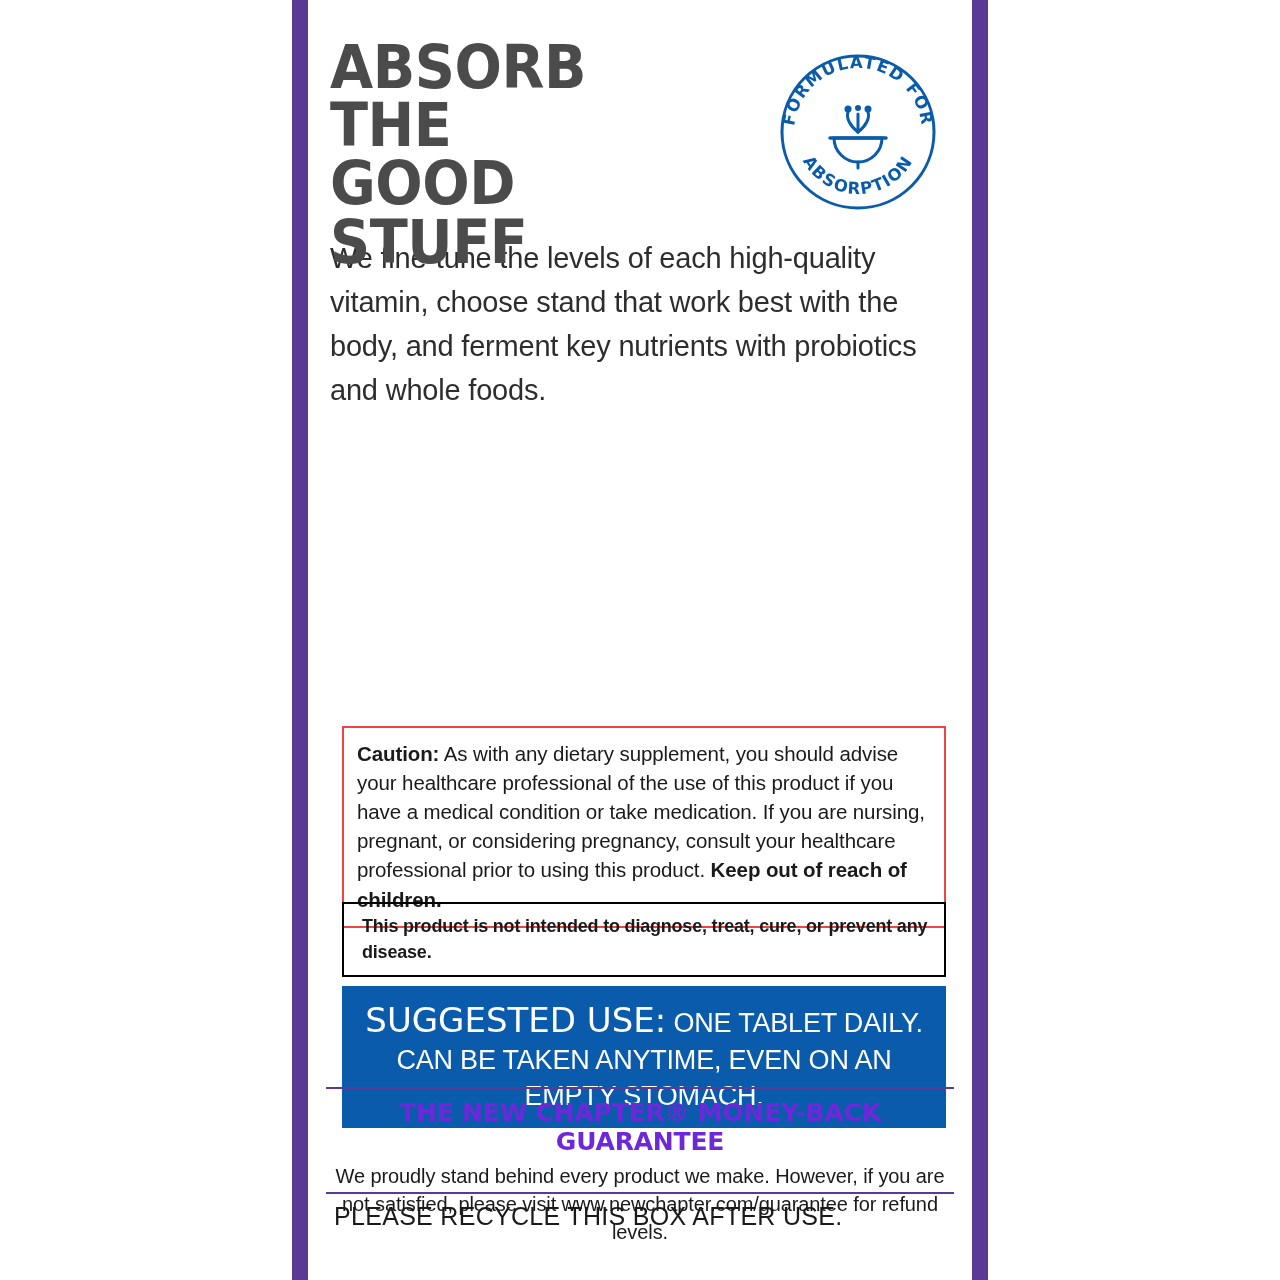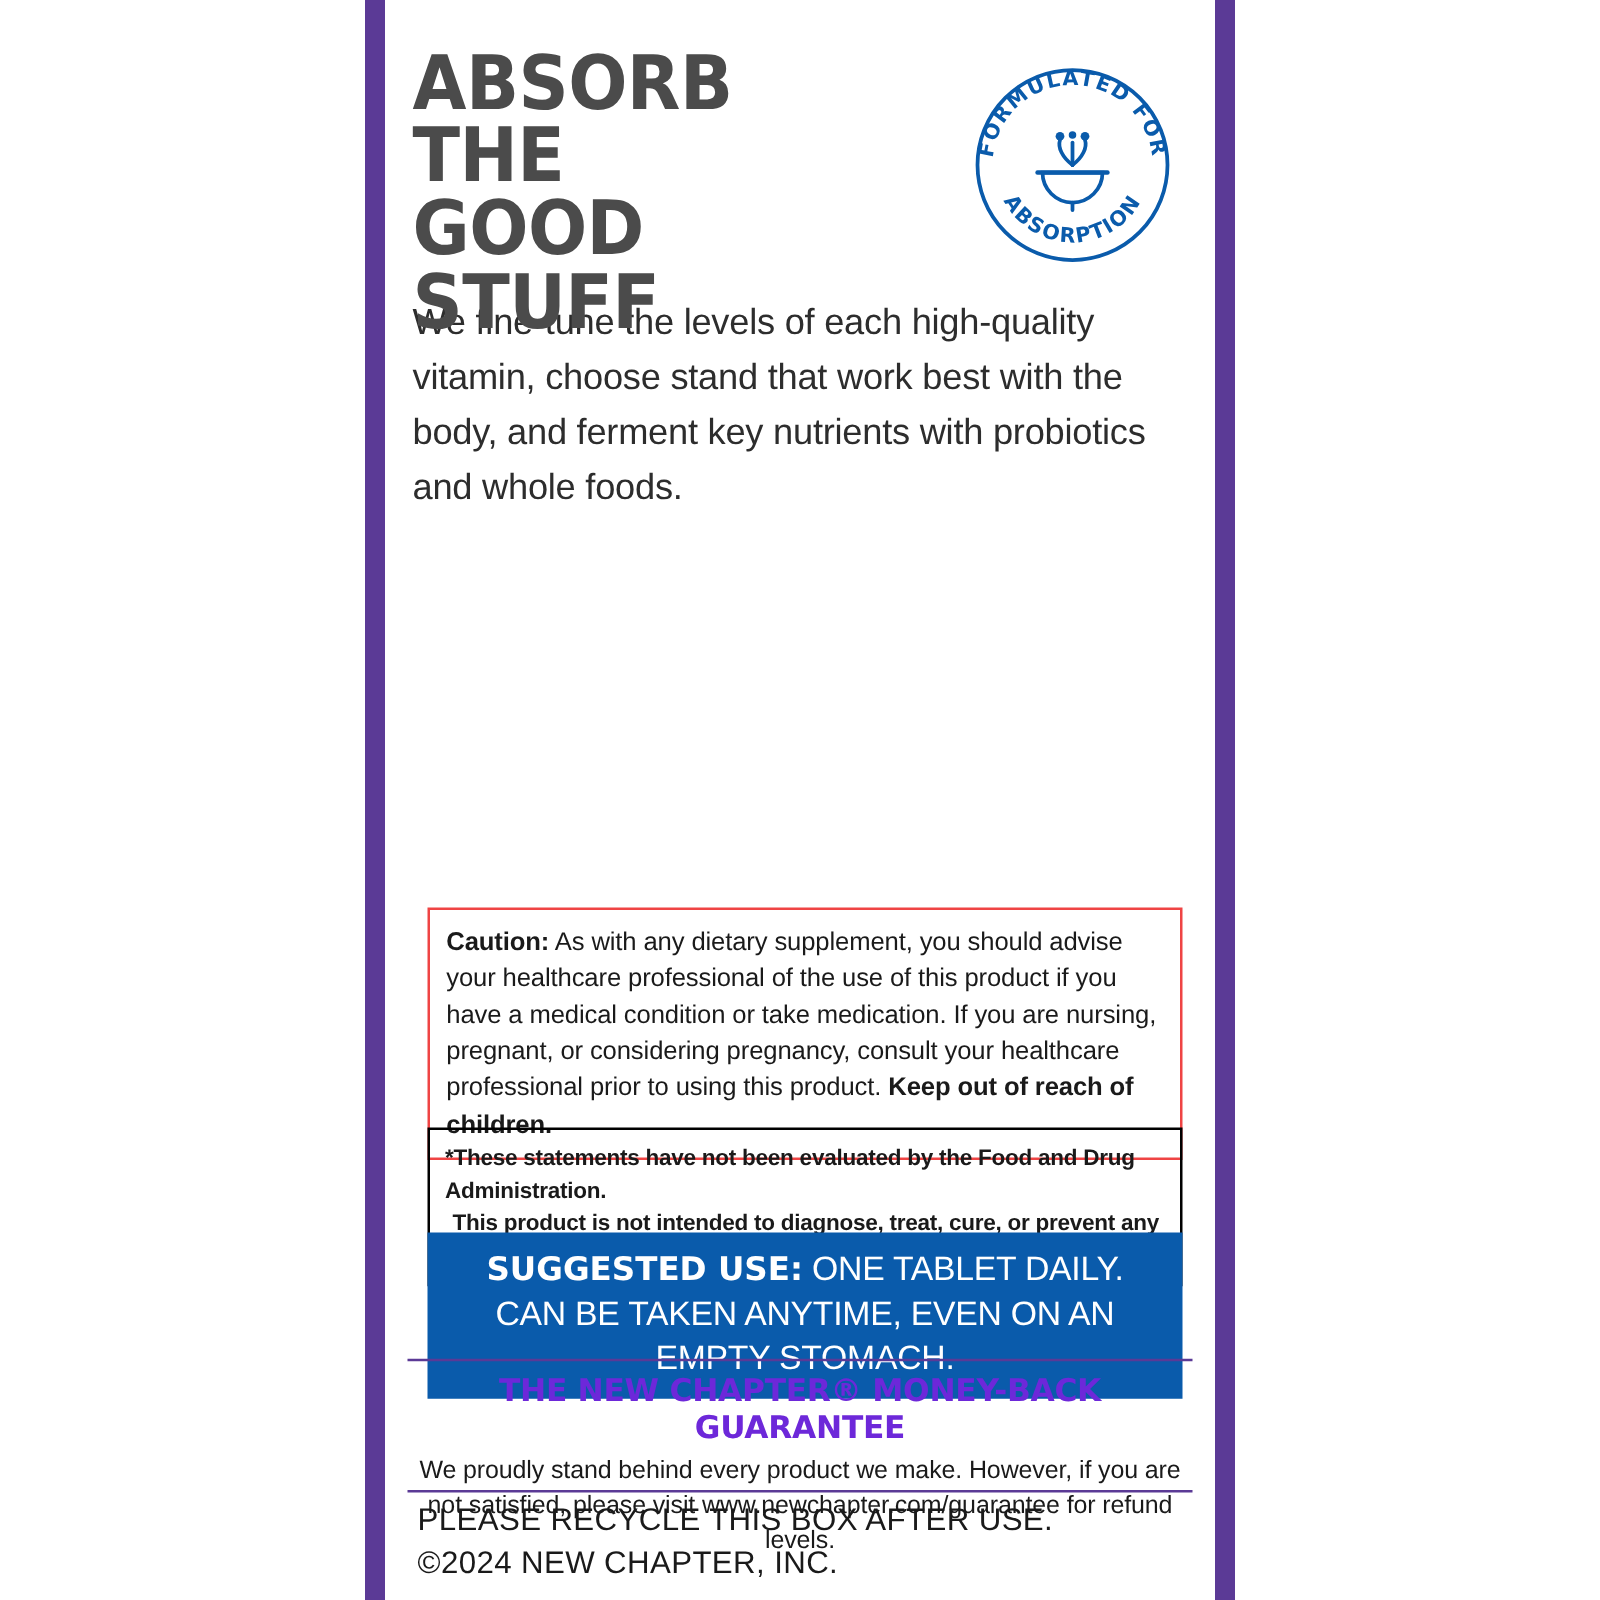--- a/index.html
+++ b/index.html
@@ -120,23 +120,23 @@
     top: 986px;
     background: #0a5bab;
     color: #ffffff;
     text-align: center;
     padding: 12px 16px 14px 16px;
     font-size: 27px;
     line-height: 1.32;
     letter-spacing: -0.2px;
   }
   .suggested-bar .label {
-    font-weight: 700;
+    font-weight: 400;
     font-family: "DejaVu Sans", sans-serif;
-    font-size: 26px;
+    font-size: 34px;
     letter-spacing: 0px;
   }
   .suggested-bar .text {
     font-family: "Liberation Sans", sans-serif;
   }
 
   
   .rule {
     position: absolute;
     left: 18px;
@@ -226,36 +226,34 @@
 
       <div class="body-copy">We fine-tune the levels of each high-quality vitamin, choose stand that work best with the body, and ferment key nutrients with probiotics and whole foods.</div>
 
     </div>
 
     <div class="caution-box">
       <b>Caution:</b><span> As with any dietary supplement, you should advise your healthcare professional of the use of this product if you have a medical condition or take medication. If you are nursing, pregnant, or considering pregnancy, consult your healthcare professional prior to using this product. </span><b>Keep out of reach of children.</b>
     </div>
 
     <div class="disclaimer-box">
-      <span>*These statements have not been evaluated by the Food and Drug Administration.</span>
       <span class="l2">This product is not intended to diagnose, treat, cure, or prevent any disease.</span>
     </div>
 
     <div class="suggested-bar">
       <span class="label">SUGGESTED USE:</span><span class="text"> ONE TABLET DAILY. CAN BE TAKEN ANYTIME, EVEN ON AN EMPTY STOMACH.</span>
     </div>
 
     <div class="rule rule-top"></div>
 
     <div class="guarantee">
       <div class="guarantee-title">THE NEW CHAPTER® MONEY-BACK GUARANTEE</div>
       <div class="guarantee-body">We proudly stand behind every product we make. However, if you are not satisfied, please visit www.newchapter.com/guarantee for refund levels.</div>
     </div>
 
     <div class="rule rule-bottom"></div>
 
     <div class="footer">
       <span>PLEASE RECYCLE THIS BOX AFTER USE.</span>
-      <span class="l2">©2024 NEW CHAPTER, INC.</span>
     </div>
 
   </div>
 </div>
 
 </body></html>

